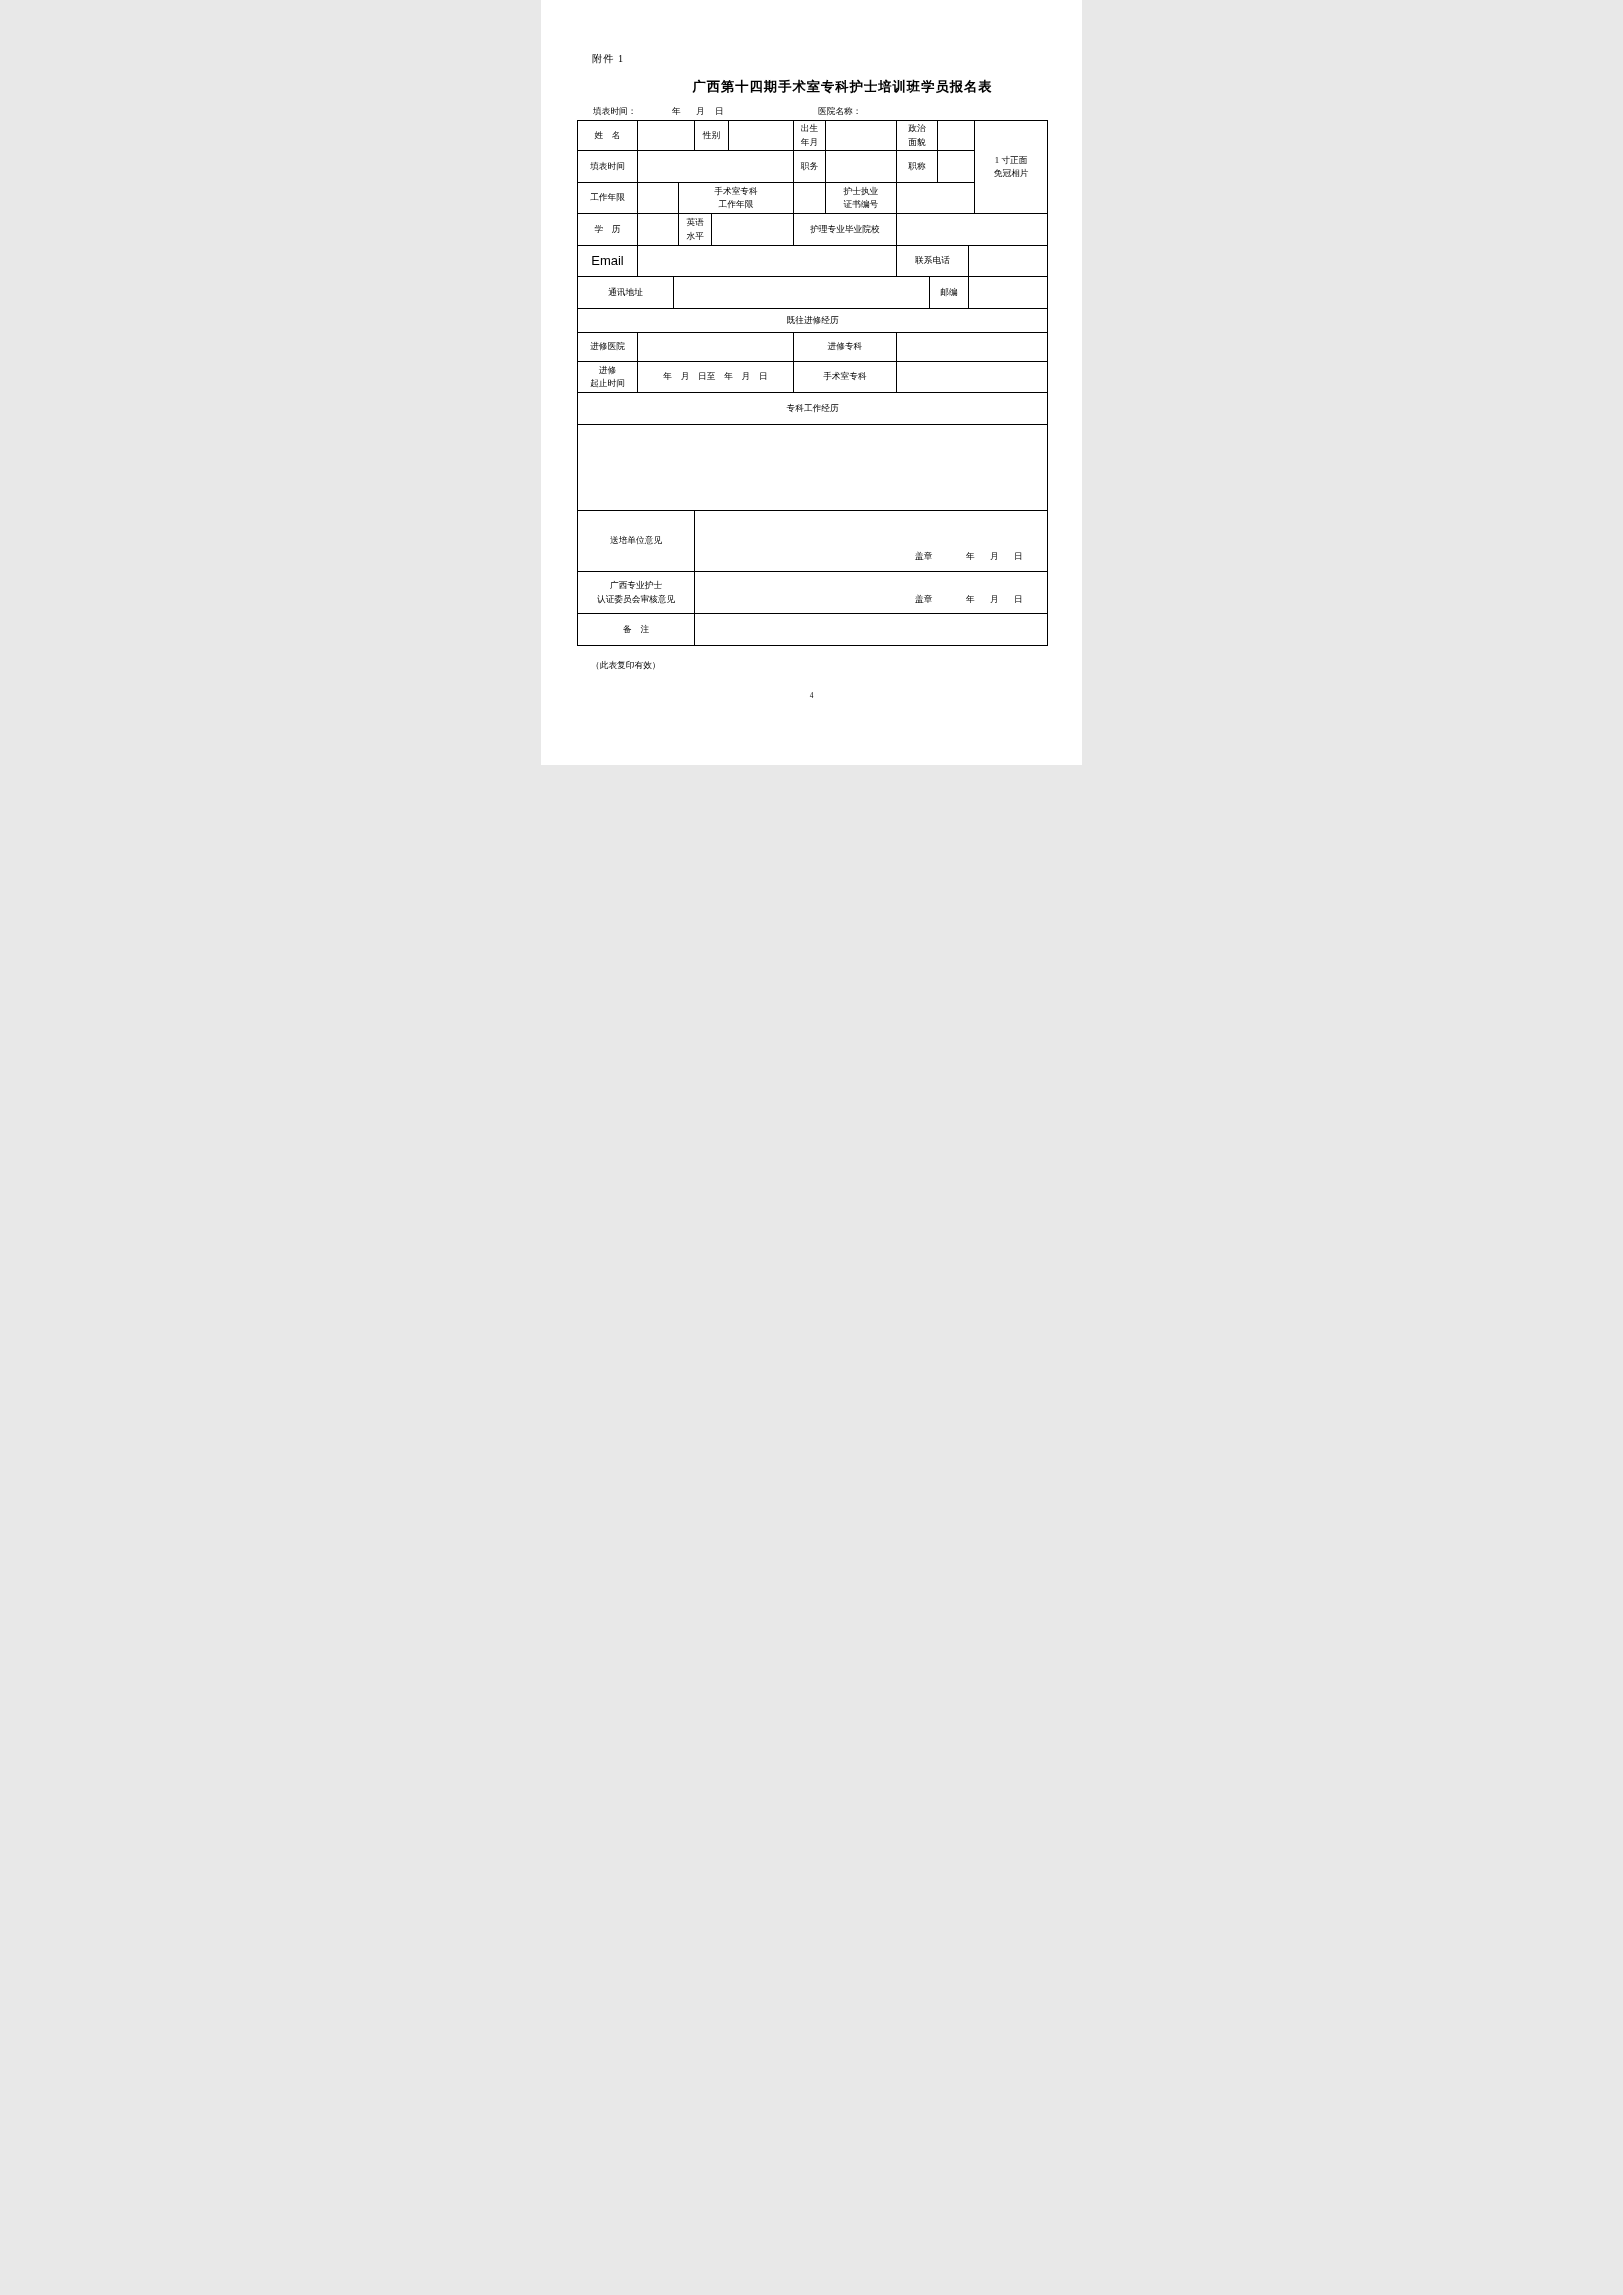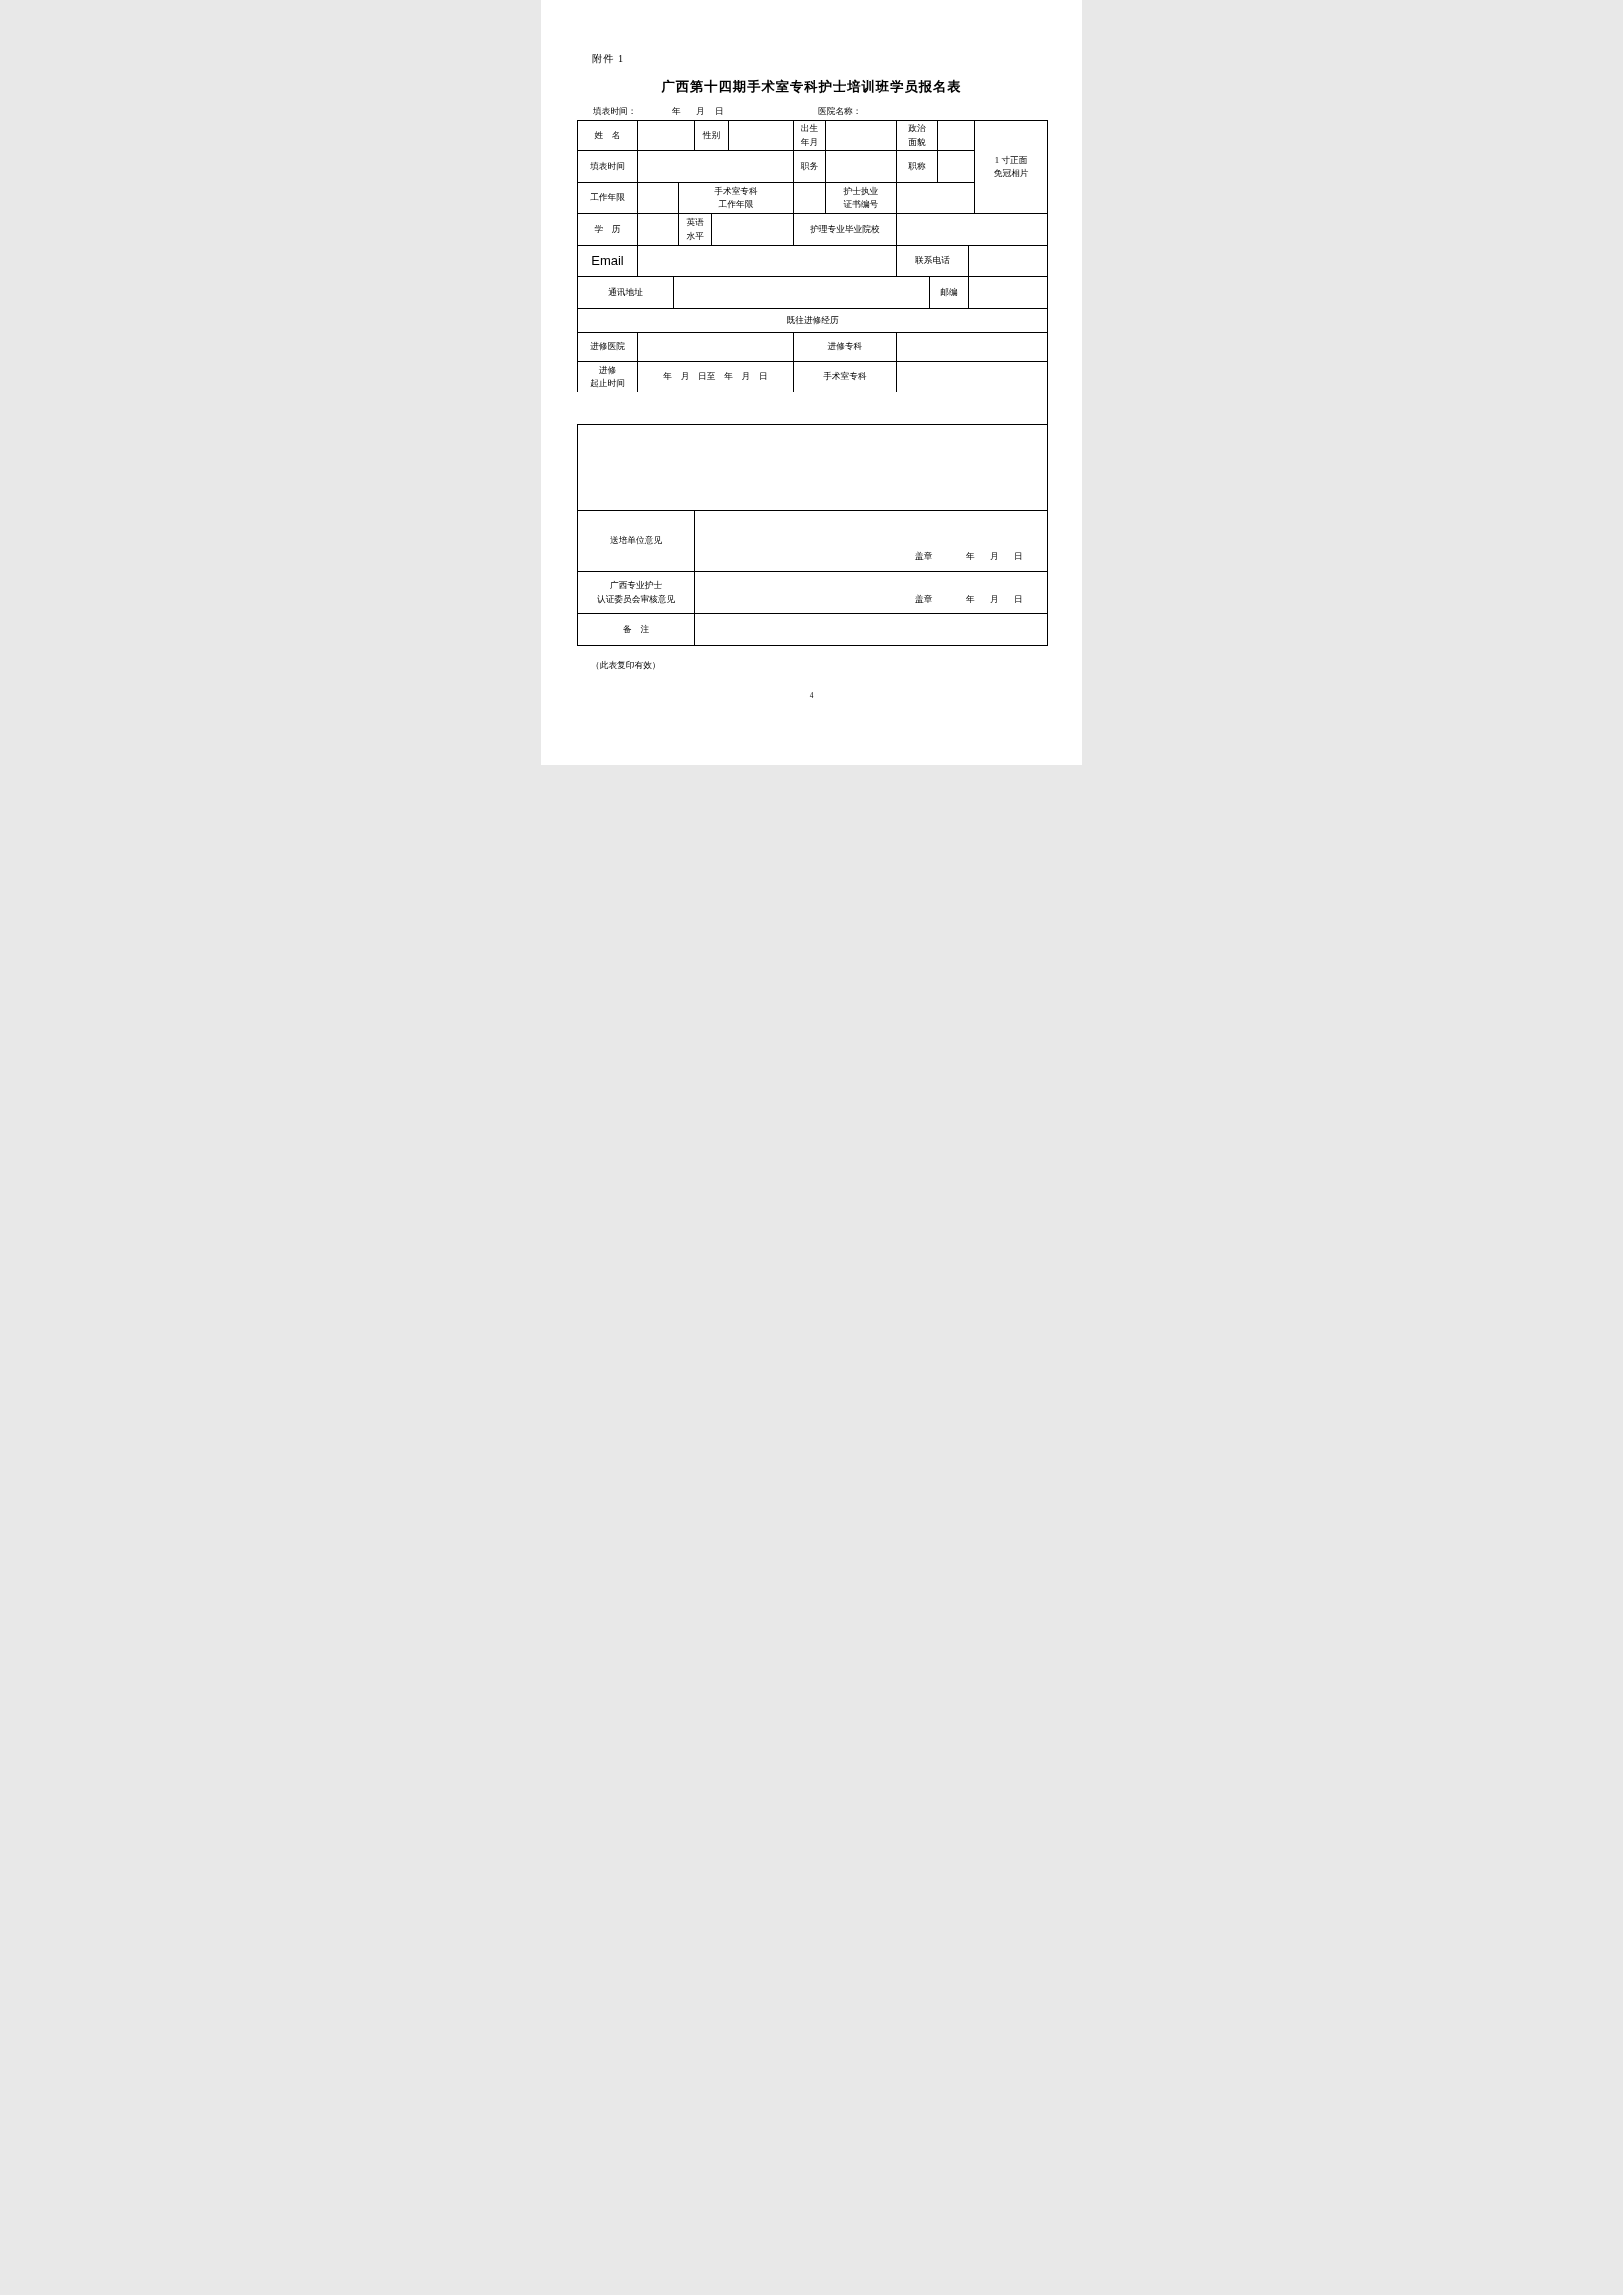--- a/index.html
+++ b/index.html
@@ -16,20 +16,21 @@
     position:absolute;left:51px;top:52px;
     font-size:10.2px;letter-spacing:1px;
   }
   .doc-title{
     position:absolute;left:0;top:78px;width:100%;
     text-align:center;
     font-family:"Liberation Sans", sans-serif;
     font-weight:bold;
     font-size:13.3px;letter-spacing:1px;
     margin:0;
+    padding-left:31px;
   }
   .header-line{
     position:absolute;left:0;top:106px;width:100%;height:13.3px;
     font-size:8.7px;
   }
   .header-line span{position:absolute;top:0;white-space:nowrap;}
   .hl-fill{left:52px;}
   .hl-year{left:131px;}
   .hl-month{left:155px;}
   .hl-day{left:174px;}
@@ -147,20 +148,21 @@
     <div class="cell" style="grid-area:8/2/9/8"></div>
     <div class="cell" style="grid-area:8/8/9/10">进修专科</div>
     <div class="cell" style="grid-area:8/10/9/15"></div>
 
     <div class="cell" style="grid-area:9/1/10/2">进修
 起止时间</div>
     <div class="cell" style="grid-area:9/2/10/8">年　月　日至　年　月　日</div>
     <div class="cell" style="grid-area:9/8/10/10">手术室专科</div>
     <div class="cell" style="grid-area:9/10/10/15"></div>
 
+    <div class="cell" style="grid-area:10/1/11/15">专科工作经历</div>
 
     <div class="cell" style="grid-area:11/1/12/15"></div>
 
     <div class="cell" style="grid-area:12/1/13/5">送培单位意见</div>
     <div class="cell stamp-holder" style="grid-area:12/5/13/15">
       <div class="stamp-line">
         <span class="seal">盖章</span>
         <span>年</span>
         <span>月</span>
         <span>日</span>

